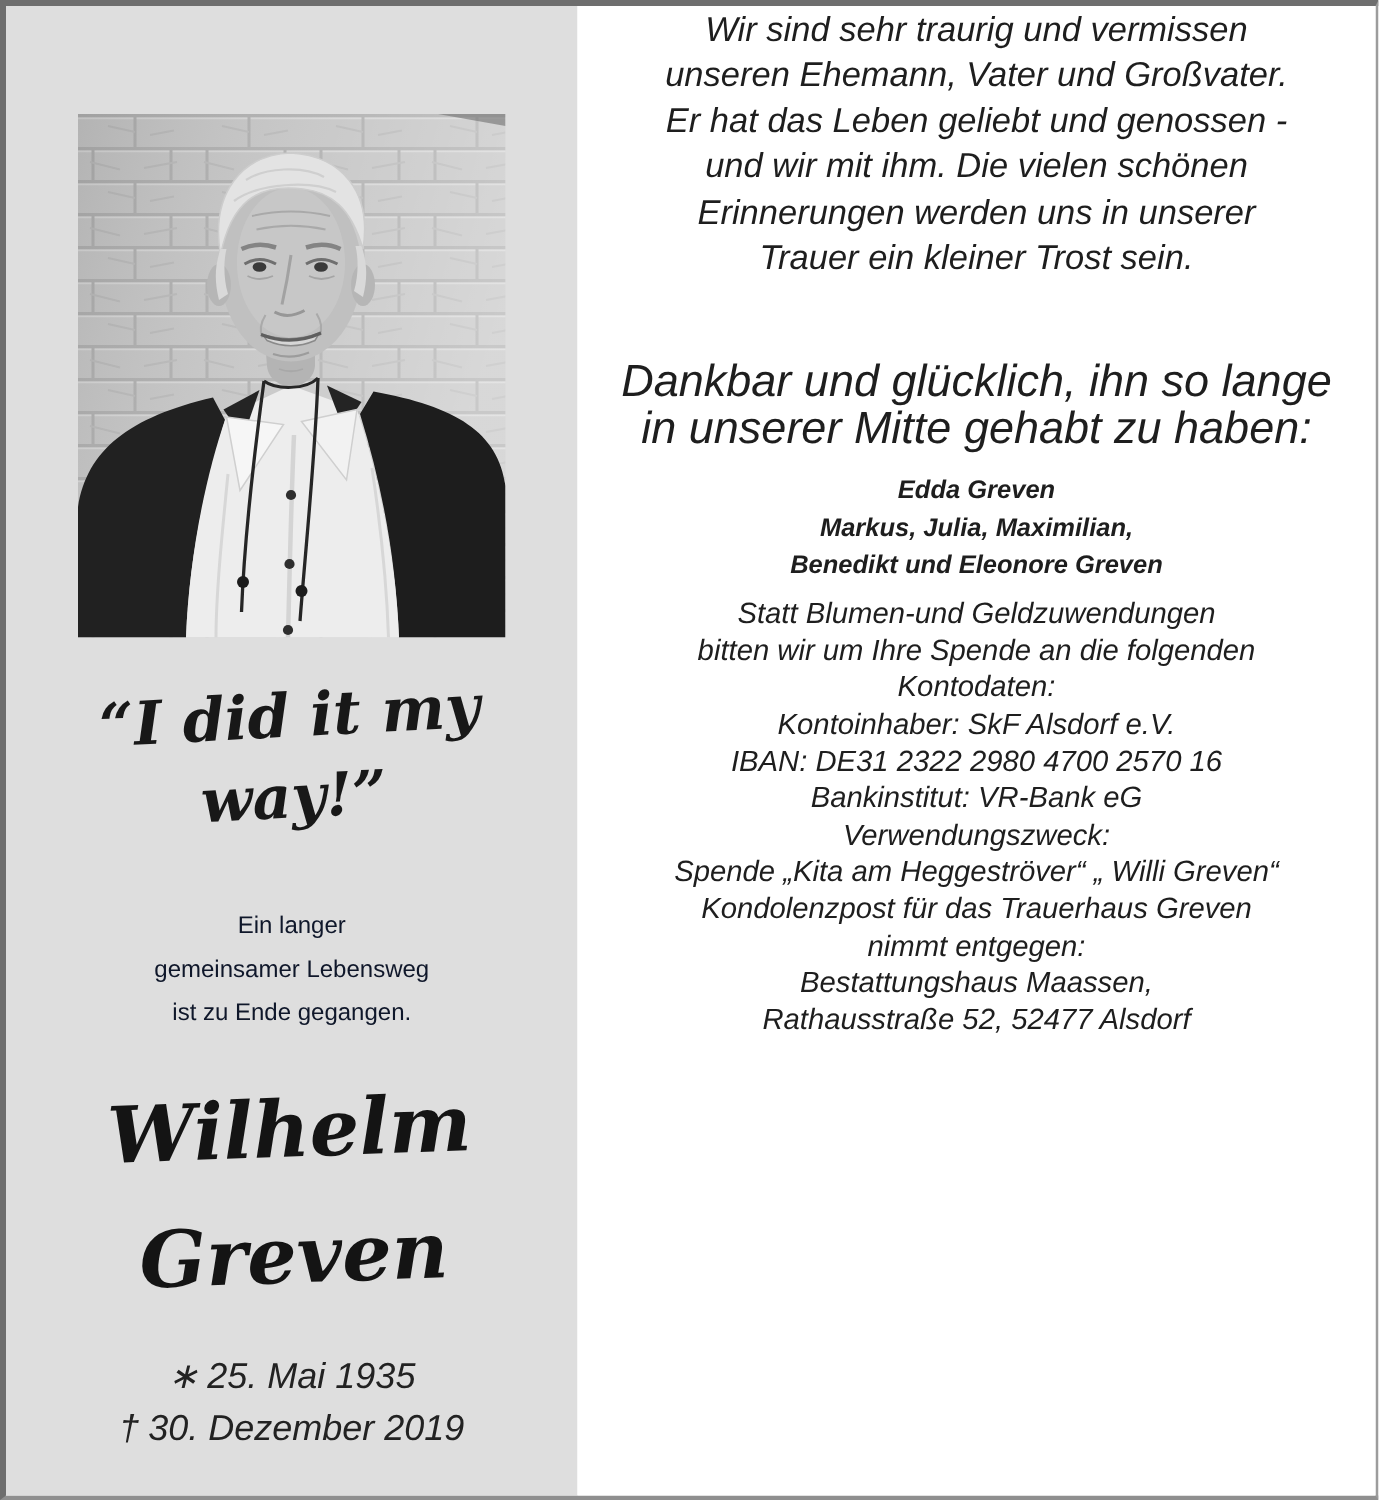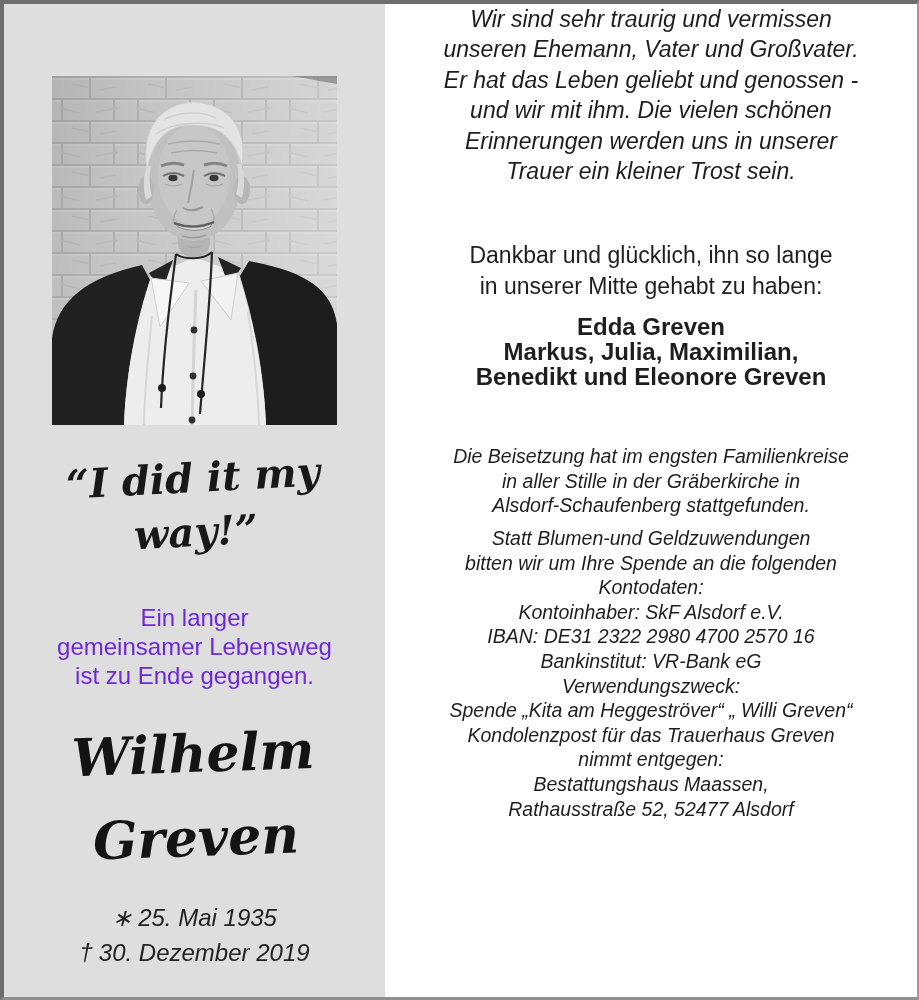--- a/index.html
+++ b/index.html
@@ -36,36 +36,36 @@
 
   .motto-quote {
     margin-top: 26px;
     font-family: "DejaVu Serif", serif;
     font-style: italic; font-weight: bold;
     font-size: 40px; line-height: 54px;
     transform: rotate(-3deg);
     color: #181818;
     letter-spacing: 0px;
   }
-  .epitaph { margin-top: 44px; font-size: 24px; line-height: 29px; color: #6d28d9; text-align: center; }
+  .epitaph { margin-top: 44px; font-size: 16px; line-height: 29px; color: #0f172a; text-align: center; }
   .deceased-name {
     margin-top: 22px;
     font-family: "DejaVu Serif", serif;
     font-style: italic; font-weight: bold;
     font-size: 52px; line-height: 84px;
     transform: rotate(-2deg);
     color: #141414;
   }
   .dates { margin-top: 20px; font-style: italic; font-size: 24px; line-height: 35px; color: #222; }
   .date-line .sym { display: inline-block; margin-right: 6px; }
 
   
   .intro-paragraph { font-style: italic; font-size: 23px; line-height: 30.4px; }
-  .gratitude { margin-top: 54px; font-size: 23px; line-height: 30.4px; }
-  .mourner-group { font-weight: bold; font-size: 24px; line-height: 25px; }
+  .gratitude { margin-top: 54px; font-style: italic; font-size: 30px; line-height: 30.4px; }
+  .mourner-group { font-style: italic; font-weight: bold; font-size: 17px; line-height: 25px; }
   .mourner-group.first { margin-top: 13px; }
   .mourner-group.next { }
 
   .small-italic { font-style: italic; font-size: 19.5px; line-height: 24.6px; }
   .funeral-note { margin-top: 55px; }
   .donation-intro { margin-top: 8px; }
   .donation-details { margin-top: 0; }
   .condolence { }
 </style>
 </head>
@@ -185,23 +185,20 @@
 
     <div class="gratitude lines">Dankbar und glücklich, ihn so lange
 in unserer Mitte gehabt zu haben:</div>
 
     <div>
       <div class="mourner-group first lines">Edda Greven</div>
       <div class="mourner-group next lines">Markus, Julia, Maximilian,
 Benedikt und Eleonore Greven</div>
     </div>
 
-    <div class="funeral-note small-italic lines">Die Beisetzung hat im engsten Familienkreise
-in aller Stille in der Gräberkirche in
-Alsdorf-Schaufenberg stattgefunden.</div>
 
     <div>
       <div class="donation-intro small-italic lines">Statt Blumen-und Geldzuwendungen
 bitten wir um Ihre Spende an die folgenden
 Kontodaten:</div>
       <div class="donation-details small-italic lines">Kontoinhaber: SkF Alsdorf e.V.
 IBAN: DE31 2322 2980 4700 2570 16
 Bankinstitut: VR-Bank eG
 Verwendungszweck:
 Spende „Kita am Heggeströver“ „ Willi Greven“</div>

